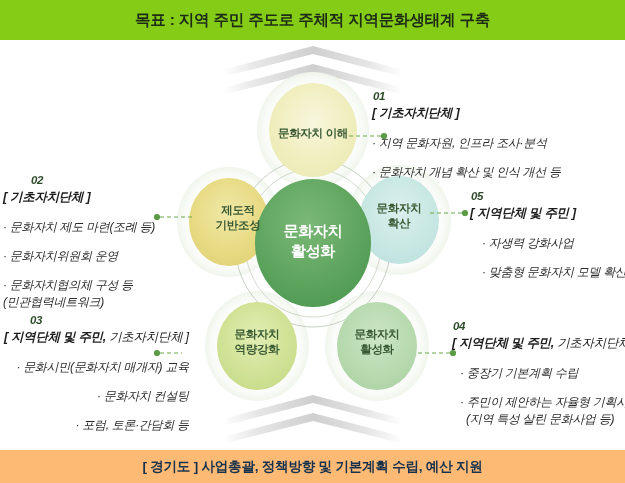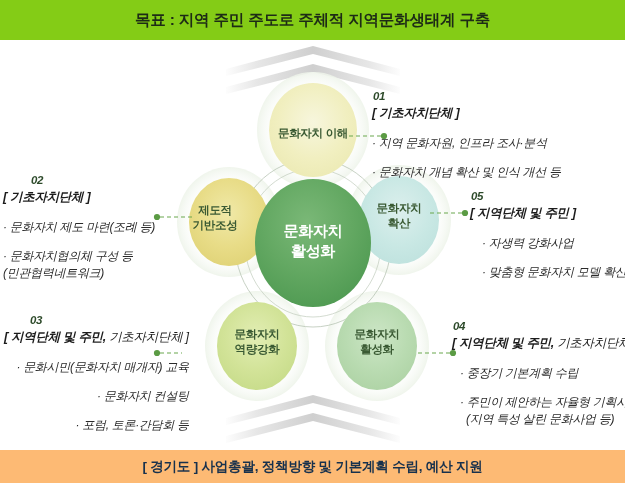--- a/index.html
+++ b/index.html
@@ -243,21 +243,21 @@
       <circle cx="157" cy="313" r="3.1"></circle>
       <circle cx="453" cy="313" r="3.1"></circle>
       <circle cx="465" cy="173" r="3.1"></circle>
     </g>
   </svg>
 
   <div class="bubble-label" style="left:263px; top:126px; width:100px;">
     <span>문화자치 이해</span>
   </div>
 
-  <div class="bubble-label" style="left:175px; top:203px; width:80px;text-align:center;">
+  <div class="bubble-label" style="left:198px; top:203px; width:80px;text-align:center;">
     <span>제도적</span><br>
     <span>기반조성</span>
   </div>
 
   <div class="bubble-label" style="left:359px; top:201px; width:80px;">
     <span>문화자치</span><br>
     <span>확산</span>
   </div>
 
   <div class="bubble-label" style="left:217px; top:327px; width:80px;">
@@ -279,20 +279,21 @@
     <span class="num">01</span>
     <span class="head"><span>[ 기초자치단체 ]</span><span class="soft"></span></span>
     <span class="line">· 지역 문화자원, 인프라 조사·분석</span>
     <span class="line">· 문화자치 개념 확산 및 인식 개선 등</span>
   </div>
 
   <div class="callout c02">
     <span class="num">02</span>
     <span class="head"><span>[ 기초자치단체 ]</span><span class="soft"></span></span>
     <span class="line">· 문화자치 제도 마련(조례 등)</span>
+    <span class="line">· 문화자치위원회 운영</span>
     <span class="line">· 문화자치협의체 구성 등</span>
     <span class="sub" style="padding-left:0;">(민관협력네트워크)</span>
   </div>
 
   <div class="callout c03">
     <span class="num">03</span>
     <span class="head"><span>[ 지역단체 및 주민,</span><span class="soft"> 기초자치단체 ]</span></span>
     <span class="line">· 문화시민(문화자치 매개자) 교육</span>
     <span class="line">· 문화자치 컨설팅</span>
     <span class="line">· 포럼, 토론·간담회 등</span>

